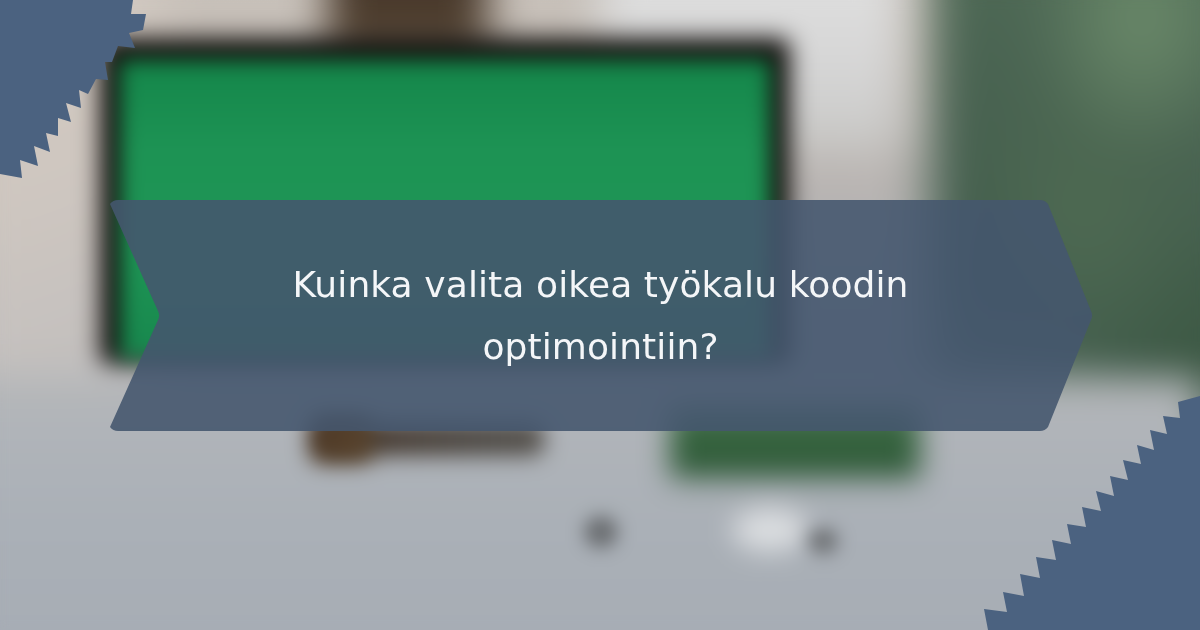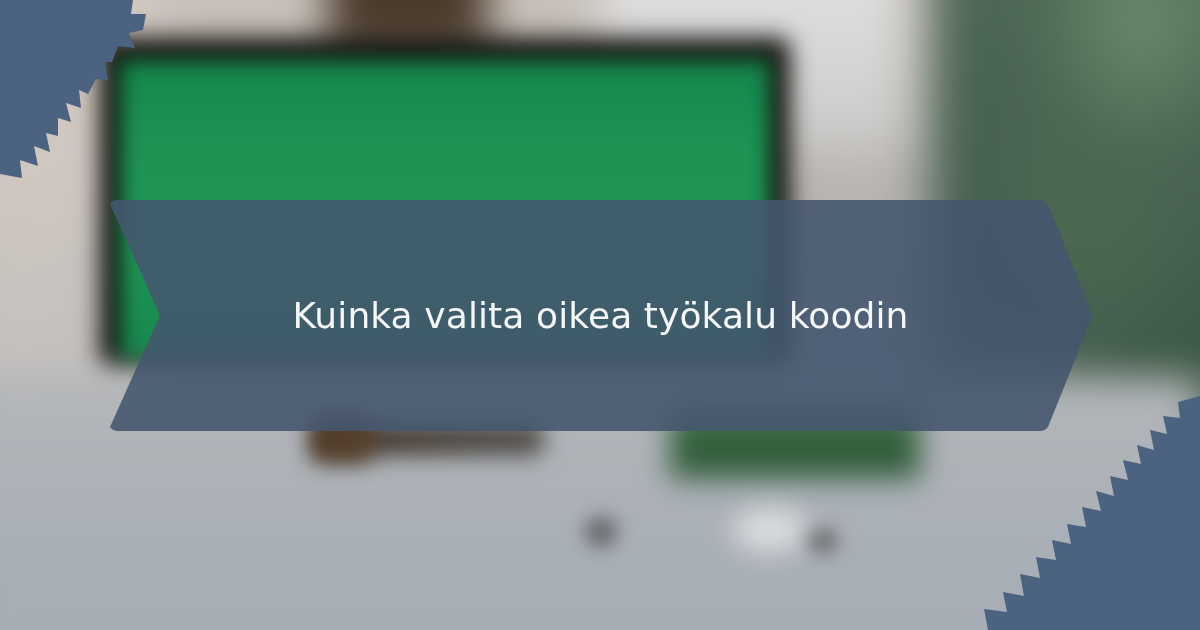--- a/index.html
+++ b/index.html
@@ -240,17 +240,18 @@
                a10,10 0 0 1 -8,-4
                L50,122
                a10,10 0 0 0 0,-9
                L2,6
                a10,10 0 0 1 8,-4
                Z" fill="#44566e" fill-opacity="0.89"></path>
     </svg>
 
     <div class="banner-text">
       <div class="line">Kuinka valita oikea työkalu koodin</div>
+      <div class="line">optimointiin?</div>
     </div>
 
   </div>
 
 </div>
 
 </body></html>

